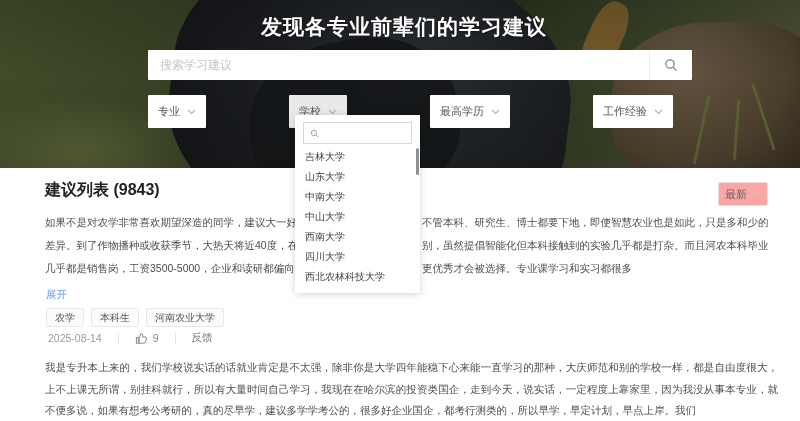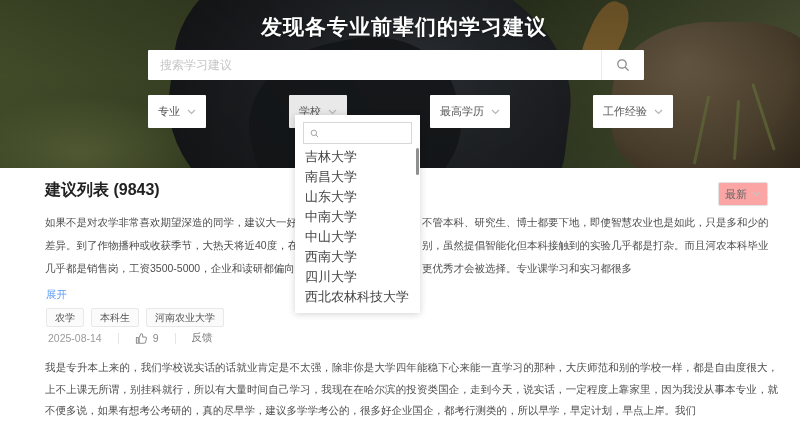--- a/index.html
+++ b/index.html
@@ -29,42 +29,42 @@
   .blade{position:absolute;width:3px;height:70px;background:#86914f;border-radius:2px;opacity:.85;}
   .b1{left:700px;top:95px;transform:rotate(12deg);}
   .b2{left:762px;top:82px;transform:rotate(-18deg);}
   .b3{left:735px;top:100px;transform:rotate(4deg);height:60px;}
   .hero-overlay{position:absolute;inset:0;
     background:linear-gradient(rgba(0,0,0,.40),rgba(0,0,0,.30) 45%,rgba(0,0,0,.34));}
 
   .hero h1{position:absolute;left:0;top:9px;width:100%;margin:4px;text-align:center;z-index:5;
     font-size:21px;font-weight:bold;color:#fff;letter-spacing:1px;text-shadow:0 1px 2px rgba(0,0,0,.45);}
 
-  .searchbar{position:absolute;left:148px;top:50px;width:496px;height:30px;background:#fff;
+  .searchbar{position:absolute;left:148px;top:50px;width:544px;height:30px;background:#fff;
     display:flex;z-index:5;border-radius:1px;}
   .searchbar input{flex:1;border:none;outline:none;padding:0 12px;font-size:12px;color:#333;
     font-family:inherit;background:transparent;}
   .searchbar input::placeholder{color:#c6c6c6;}
   .search-btn{width:42px;border-left:1px solid #ececec;display:flex;align-items:center;
     justify-content:center;cursor:pointer;}
 
   .filters{position:absolute;left:148px;top:95px;width:525px;display:flex;
     justify-content:space-between;z-index:5;}
   .filter{background:#fff;height:25px;padding:4px 10px;display:flex;align-items:center;gap:7px;
     font-size:11px;color:#555;cursor:pointer;border-radius:1px;}
   .filter.active{background:#e9e9e9;}
 
   
   .dropdown{position:absolute;left:295px;top:115px;width:125px;background:#fff;z-index:20;
     box-shadow:0 1px 7px rgba(0,0,0,.18);padding:7px 0 6px;}
   .dd-search{margin:0 8px;height:20px;border:1px solid #d8d8d8;display:flex;align-items:center;
     padding:0 6px;gap:4px;}
   .dd-search input{border:none;outline:none;width:100%;font-size:11px;font-family:inherit;}
   .dd-list{margin-top:3px;}
-  .option{height:20px;line-height:20px;padding:0 10px;font-size:13px;color:#444;cursor:pointer;
+  .option{height:20px;line-height:20px;padding:0 10px;font-size:10px;color:#444;cursor:pointer;
     white-space:nowrap;}
   .dd-thumb{position:absolute;right:1px;top:33px;width:3px;height:27px;background:#8f8f8f;
     border-radius:2px;}
 
   
   .list-title{position:absolute;left:45px;top:180px;font-size:16px;font-weight:bold;color:#222;}
   .sort-btn{position:absolute;left:718px;top:182px;width:50px;height:24px;background:#fca5a5;
     border:1px solid #e2e2e2;border-radius:2px;display:flex;align-items:center;justify-content:center;
     gap:5px;font-size:11px;color:#666;cursor:pointer;font-family:inherit;}
 
@@ -149,21 +149,20 @@
   <div class="dropdown">
     <div class="dd-search">
       <svg width="11" height="11" viewBox="0 0 14 14">
         <circle cx="6" cy="6" r="4.2" fill="none" stroke="#999" stroke-width="1.4"></circle>
         <line x1="9.2" y1="9.2" x2="12.6" y2="12.6" stroke="#999" stroke-width="1.4"></line>
       </svg>
       <input type="text" style="">
     </div>
     <div class="dd-list" id="dd-list">
         <div class="option">吉林大学</div>
-        <div class="option">南昌大学</div>
         <div class="option">山东大学</div>
         <div class="option">中南大学</div>
         <div class="option">中山大学</div>
         <div class="option">西南大学</div>
         <div class="option">四川大学</div>
         <div class="option">西北农林科技大学</div>
       </div>
     <div class="dd-thumb"></div>
   </div>
 

